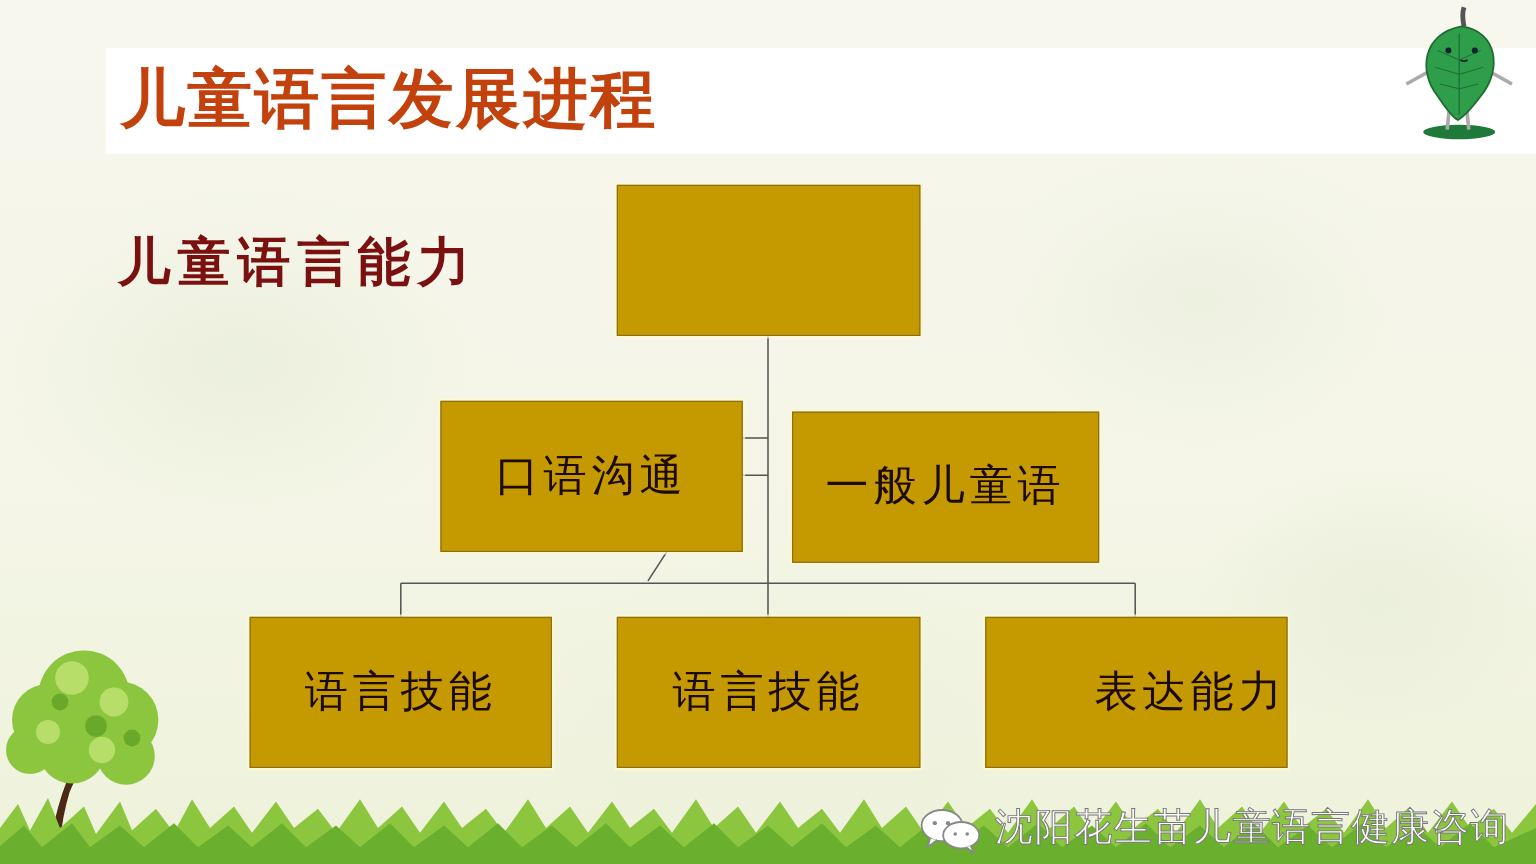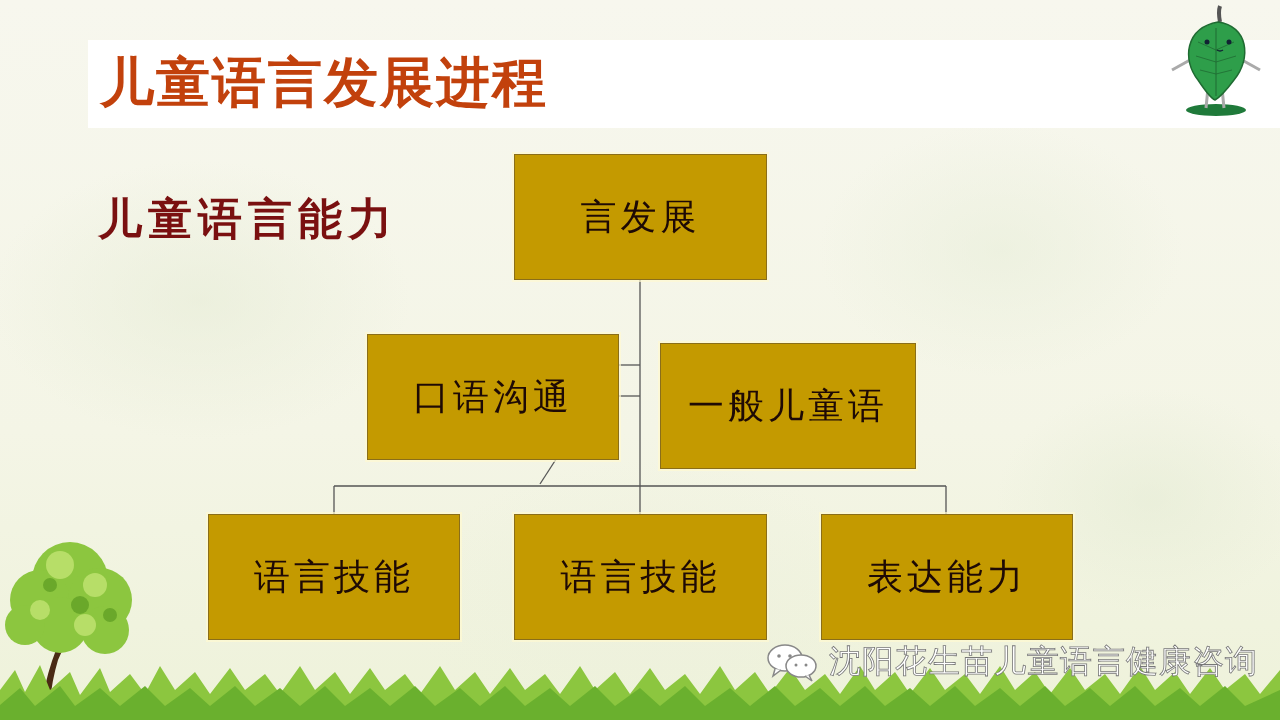--- a/index.html
+++ b/index.html
@@ -39,22 +39,22 @@
       color: #1e0a05;
       font-size: 36px;
       letter-spacing: 4px;
       line-height: 50px;
       box-shadow: 0 0 0 2px rgba(255,250,210,0.7);
     }
     svg.diag { position: absolute; left: 0; top: 0; }
     .tree { position: absolute; left: 0; top: 520px; }
     .grass { position: absolute; left: 0; bottom: 0; width: 1280px; height: 60px; }
     .watermark {
-      position: absolute; left: 765px; top: 640px; height: 44px;
-      display: flex; align-items: center; gap: 8px;
+      position: absolute; left: 765px; top: 668px; height: 44px;
+      display: flex; align-items: flex-end; gap: 8px;
     }
     .watermark-text {
       font-family: "DejaVu Sans", "Liberation Sans", sans-serif;
       font-size: 32px; color: #ffffff;
       -webkit-text-stroke: 0.8px #777;
       letter-spacing: 1px;
     }
   </style>
 </head>
 <body>
@@ -82,37 +82,36 @@
   <line x1="640" y1="280" x2="640" y2="514" stroke="#555" stroke-width="1.3"></line>
   <line x1="613" y1="396" x2="640" y2="396" stroke="#555" stroke-width="1.3"></line>
   <line x1="617" y1="365" x2="640" y2="365" stroke="#555" stroke-width="1.3"></line>
   <line x1="617" y1="365" x2="540" y2="484" stroke="#555" stroke-width="1.3"></line>
   <line x1="334" y1="486" x2="946" y2="486" stroke="#555" stroke-width="1.3"></line>
   <line x1="334" y1="486" x2="334" y2="514" stroke="#555" stroke-width="1.3"></line>
   <line x1="946" y1="486" x2="946" y2="514" stroke="#555" stroke-width="1.3"></line>
 </svg>
 
 <div class="box" style="left:514px; top:154px; width:253px; height:126px; flex-direction:column;">
-  <span>言发展</span>
 </div>
 
 <div class="box" style="left:367px; top:334px; width:252px; height:126px;">
   <span>口语沟通</span>
 </div>
 <div class="box" style="left:660px; top:343px; width:256px; height:126px;">
   <span>一般儿童语</span>
 </div>
 
 <div class="box" style="left:208px; top:514px; width:252px; height:126px;">
   <span>语言技能</span>
 </div>
 <div class="box" style="left:514px; top:514px; width:253px; height:126px;">
   <span>语言技能</span>
 </div>
-<div class="box" style="left:821px; top:514px; width:252px; height:126px;">
+<div class="box" style="left:821px; top:514px; width:252px; height:126px;justify-content:flex-end;">
   <span>表达能力</span>
 </div>
 
 <svg class="tree" width="160" height="200" viewBox="0 0 160 200">
   <path d="M42 180 Q48 150 56 130 L62 118 L66 122 L58 140 Q52 160 50 182 Z" fill="#4a2a14"></path>
   <g fill="#8cc63f">
     <circle cx="70" cy="60" r="38"></circle>
     <circle cx="40" cy="80" r="30"></circle>
     <circle cx="100" cy="80" r="32"></circle>
     <circle cx="60" cy="105" r="28"></circle>

